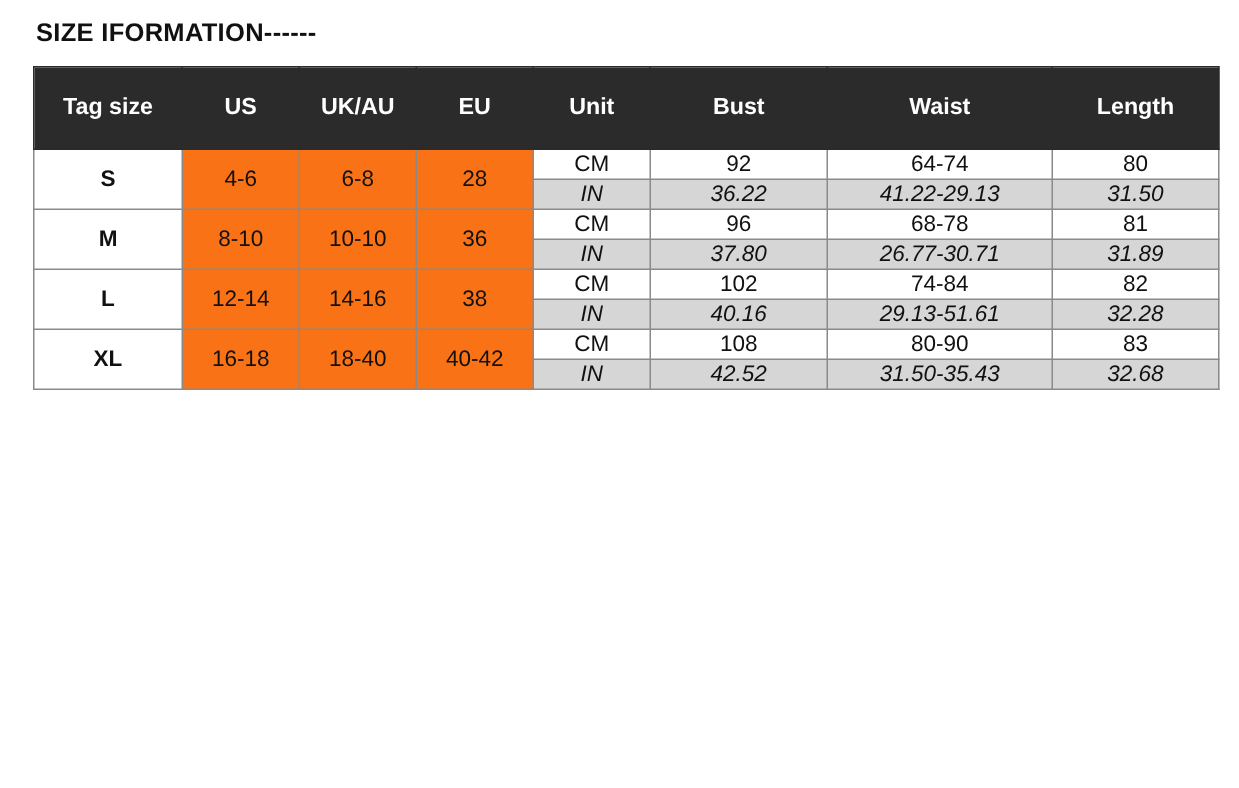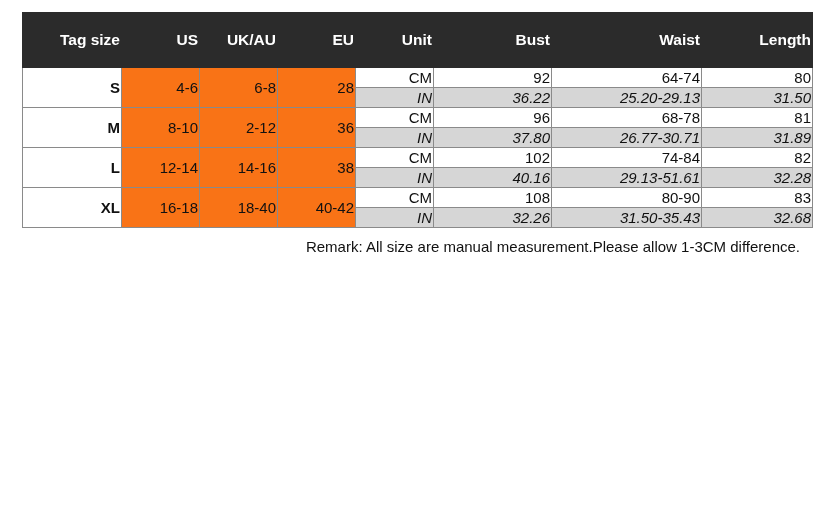--- a/index.html
+++ b/index.html
@@ -30,21 +30,21 @@
   }
   table.size-table {
     border-collapse: collapse;
     width: 790px;
     table-layout: fixed;
     margin-left: 4px;
   }
   table.size-table th,
   table.size-table td {
     border: 1px solid #8a8a8a;
-    text-align: right;
+    text-align: center;
     vertical-align: middle;
     font-size: 15px;
     color: #111111;
   }
   table.size-table thead th {
     background: #2b2b2b;
     color: #ffffff;
     font-weight: bold;
     height: 52px;
     font-size: 15.5px;
@@ -85,20 +85,21 @@
   col.c-unit  { width: 78px; }
   col.c-bust  { width: 118px; }
   col.c-waist { width: 150px; }
   col.c-len   { width: 111px; }
 </style>
 </head>
 <body>
 
 <div class="page">
 
+  <h1 class="title">SIZE IFORMATION------</h1>
 
   <table class="size-table">
     <colgroup>
       <col class="c-tag">
         <col class="c-us">
         <col class="c-ukau">
         <col class="c-eu">
       <col class="c-unit">
         <col class="c-bust">
         <col class="c-waist">
@@ -124,28 +125,28 @@
         <td class="plain-cell" rowspan="2">6-8</td>
         <td class="plain-cell" rowspan="2">28</td>
         <td class="unit-row-cell unit-label">CM</td>
         <td class="unit-row-cell">92</td>
         <td class="unit-row-cell">64-74</td>
         <td class="unit-row-cell">80</td>
       </tr>
       <tr class="unit-in">
         <td class="unit-row-cell unit-label">IN</td>
         <td class="unit-row-cell">36.22</td>
-        <td class="unit-row-cell">25.20-29.13</td>
+        <td class="unit-row-cell">41.22-29.13</td>
         <td class="unit-row-cell">31.50</td>
       </tr>
 
       <tr class="unit-cm">
         <td class="tag-cell" rowspan="2">M</td>
         <td class="plain-cell" rowspan="2">8-10</td>
-        <td class="plain-cell" rowspan="2">2-12</td>
+        <td class="plain-cell" rowspan="2">10-10</td>
         <td class="plain-cell" rowspan="2">36</td>
         <td class="unit-row-cell unit-label">CM</td>
         <td class="unit-row-cell">96</td>
         <td class="unit-row-cell">68-78</td>
         <td class="unit-row-cell">81</td>
       </tr>
       <tr class="unit-in">
         <td class="unit-row-cell unit-label">IN</td>
         <td class="unit-row-cell">37.80</td>
         <td class="unit-row-cell">26.77-30.71</td>
@@ -174,23 +175,22 @@
         <td class="plain-cell" rowspan="2">16-18</td>
         <td class="plain-cell" rowspan="2">18-40</td>
         <td class="plain-cell" rowspan="2">40-42</td>
         <td class="unit-row-cell unit-label">CM</td>
         <td class="unit-row-cell">108</td>
         <td class="unit-row-cell">80-90</td>
         <td class="unit-row-cell">83</td>
       </tr>
       <tr class="unit-in">
         <td class="unit-row-cell unit-label">IN</td>
-        <td class="unit-row-cell">32.26</td>
+        <td class="unit-row-cell">42.52</td>
         <td class="unit-row-cell">31.50-35.43</td>
         <td class="unit-row-cell">32.68</td>
       </tr>
 
     </tbody>
   </table>
 
-  <div class="remark">Remark: All size are manual measurement.Please allow 1-3CM difference.</div>
 
 </div>
 
 </body></html>

